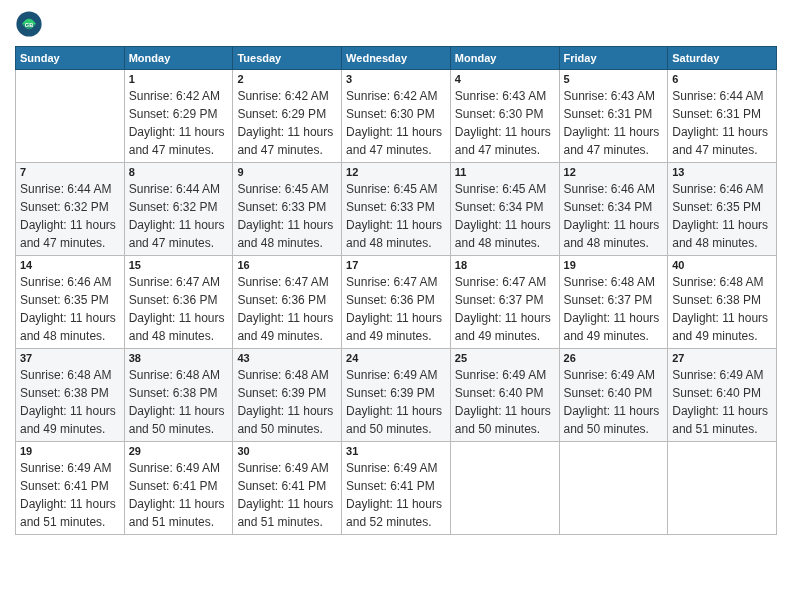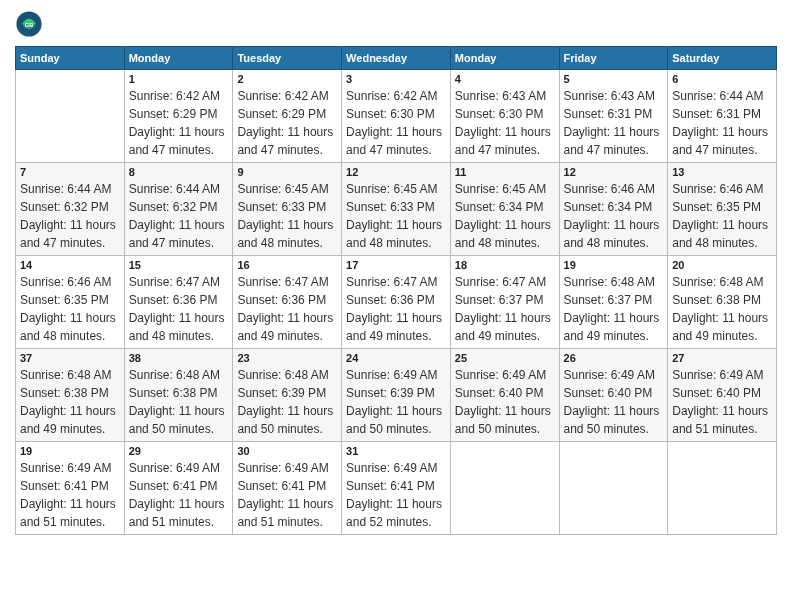--- a/index.html
+++ b/index.html
@@ -261,21 +261,21 @@
 and 49 minutes.</div>
           </td>
           <td>
             <span class="day-number">19</span>
             <div class="day-info" style="white-space: pre-line;">Sunrise: 6:48 AM
 Sunset: 6:37 PM
 Daylight: 11 hours
 and 49 minutes.</div>
           </td>
           <td>
-            <span class="day-number">20</span>
+            <span class="day-number">40</span>
             <div class="day-info" style="white-space: pre-line;">Sunrise: 6:48 AM
 Sunset: 6:38 PM
 Daylight: 11 hours
 and 49 minutes.</div>
           </td>
         </tr>
         <tr>
           <td>
             <span class="day-number">37</span>
             <div class="day-info" style="white-space: pre-line;">Sunrise: 6:48 AM
@@ -284,21 +284,21 @@
 and 49 minutes.</div>
           </td>
           <td>
             <span class="day-number">38</span>
             <div class="day-info" style="white-space: pre-line;">Sunrise: 6:48 AM
 Sunset: 6:38 PM
 Daylight: 11 hours
 and 50 minutes.</div>
           </td>
           <td>
-            <span class="day-number">23</span>
+            <span class="day-number">43</span>
             <div class="day-info" style="white-space: pre-line;">Sunrise: 6:48 AM
 Sunset: 6:39 PM
 Daylight: 11 hours
 and 50 minutes.</div>
           </td>
           <td>
             <span class="day-number">24</span>
             <div class="day-info" style="white-space: pre-line;">Sunrise: 6:49 AM
 Sunset: 6:39 PM
 Daylight: 11 hours

